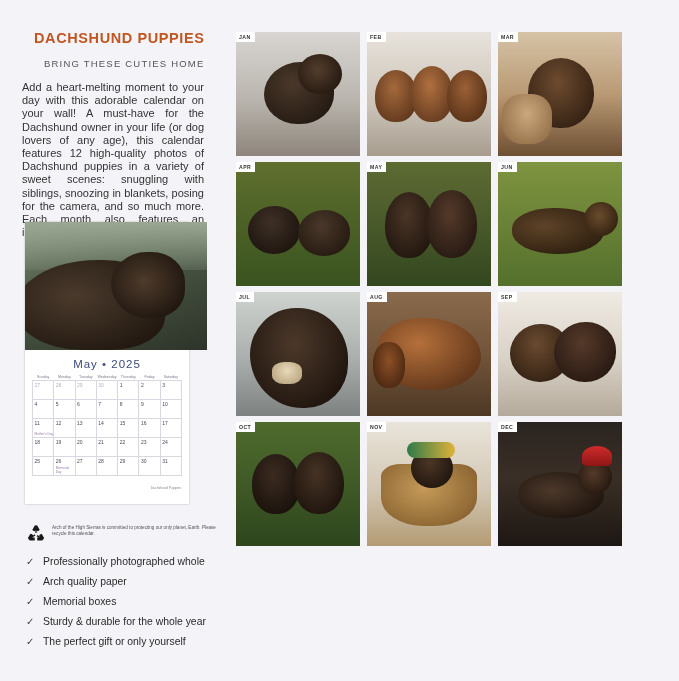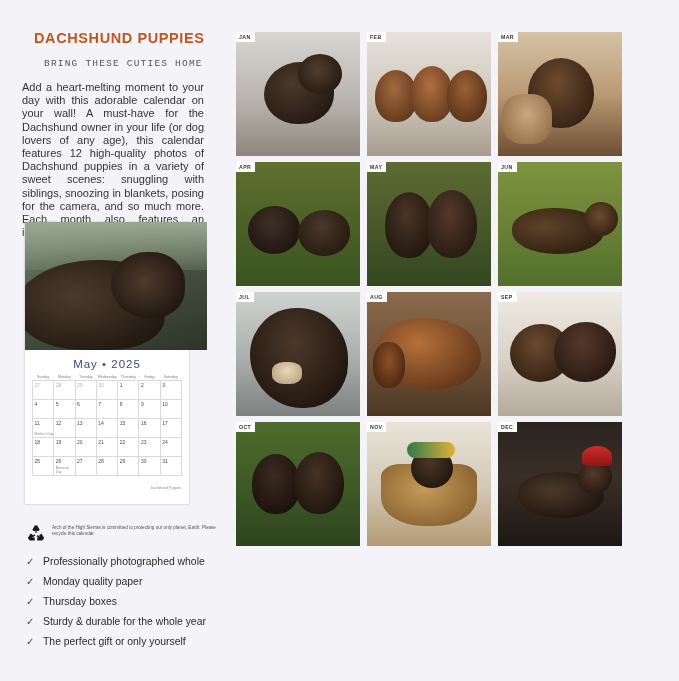--- a/index.html
+++ b/index.html
@@ -34,21 +34,20 @@
     font-size: 14.5px;
     font-weight: bold;
     letter-spacing: 0.6px;
     margin: 0 0 12px 12px;
   }
   .subtitle {
     color: #555;
     font-size: 9.5px;
     letter-spacing: 1.2px;
     margin: 0 4px 12px 22px;
-    font-family: Liberation Mono, monospace;
   }
   .blurb {
     font-size: 11px;
     line-height: 13.2px;
     color: #333;
     text-align: justify;
     margin: 0 0 0 0;
     width: 182px;
   }
 
@@ -329,25 +328,25 @@
     <div class="recycle-text">Arch of the High Sierras is committed to protecting our only planet, Earth. Please recycle this calendar.</div>
   </div>
 
   <div class="features">
     <div class="feature">
         <span class="check">✓</span>
         <span>Professionally photographed whole</span>
       </div>
     <div class="feature">
         <span class="check">✓</span>
-        <span>Monday quality paper</span>
+        <span>Arch quality paper</span>
       </div>
     <div class="feature">
         <span class="check">✓</span>
-        <span>Thursday boxes</span>
+        <span>Memorial boxes</span>
       </div>
     <div class="feature">
         <span class="check">✓</span>
         <span>Sturdy &amp; durable for the whole year</span>
       </div>
     <div class="feature">
         <span class="check">✓</span>
         <span>The perfect gift or only yourself</span>
       </div>
   </div>

